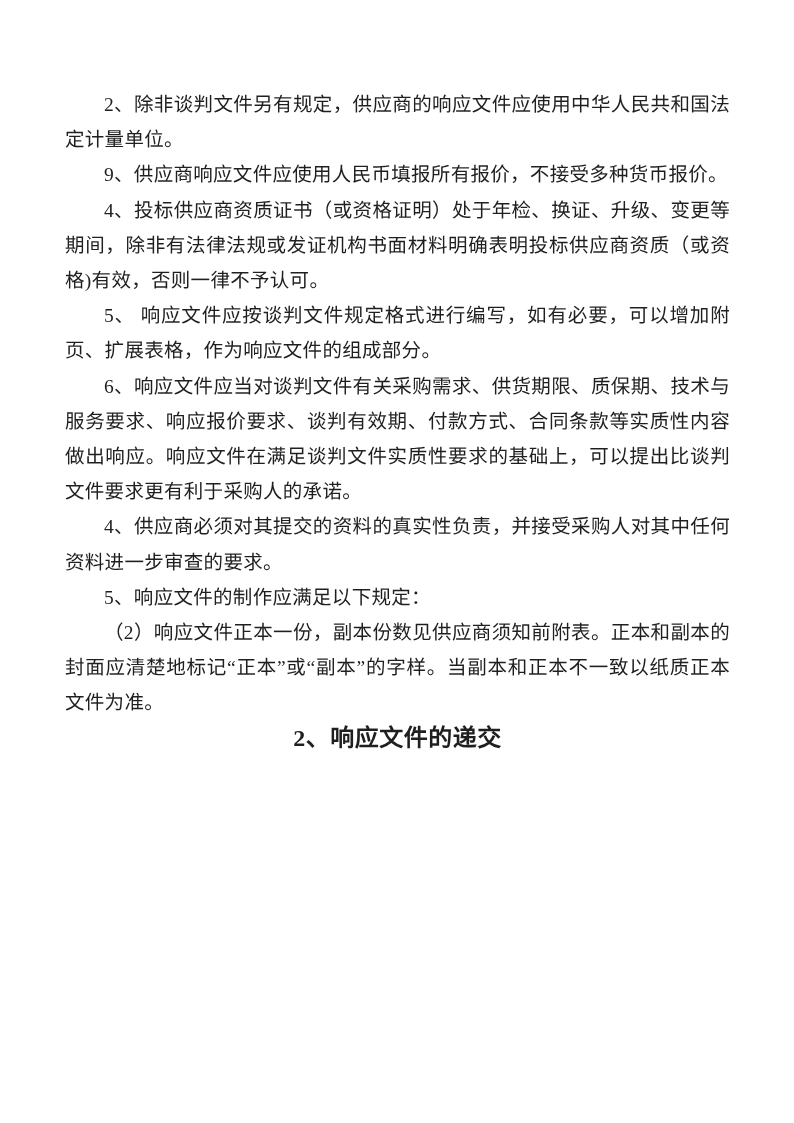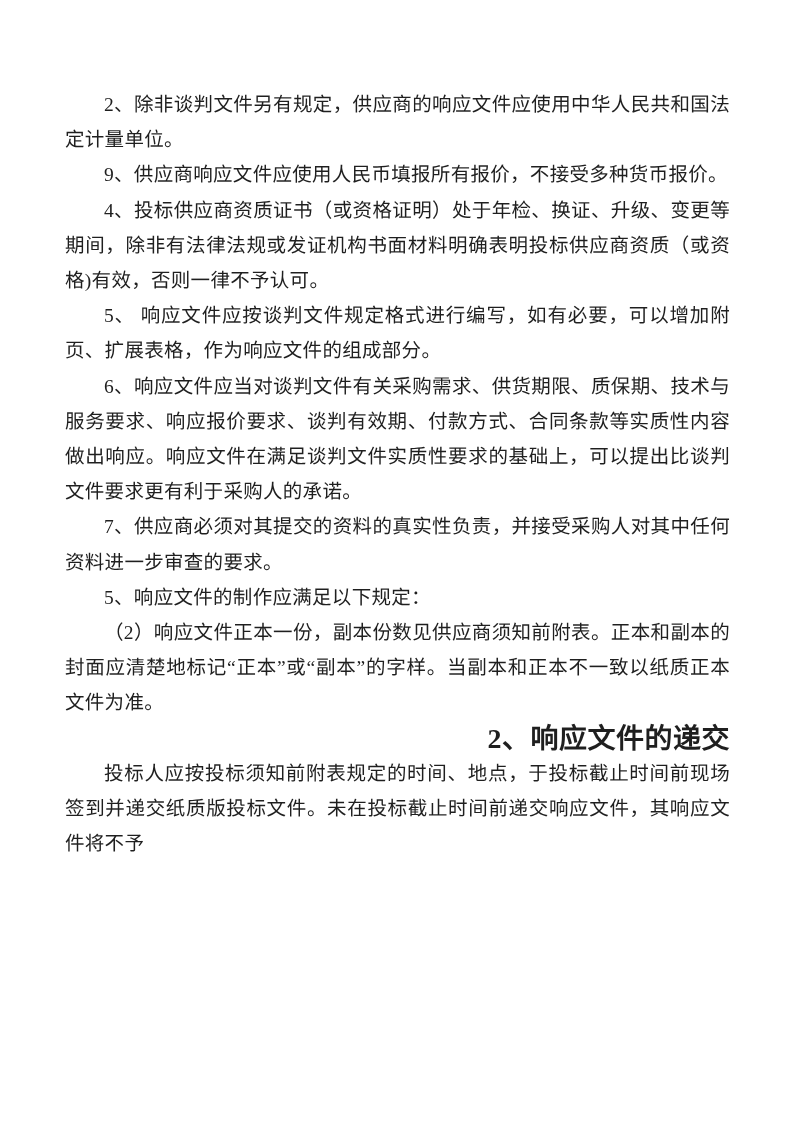--- a/index.html
+++ b/index.html
@@ -27,25 +27,25 @@
     font-size: 19.5px;
     line-height: 35.2px;
     text-align: justify;
     text-justify: inter-ideograph;
     text-indent: 2em;
     letter-spacing: 0.3px;
     word-break: break-all;
   }
   .section-heading {
     margin: 0;
-    font-size: 28px;
+    font-size: 24px;
     line-height: 35.2px;
     font-weight: bold;
     text-indent: 0;
-    text-align: right;
+    text-align: center;
     letter-spacing: 0.5px;
   }
   .page-number {
     position: absolute;
     left: 0;
     top: 1031px;
     width: 100%;
     text-align: left;
     font-size: 17px;
     line-height: 20px;
@@ -56,20 +56,19 @@
 </head>
 <body>
 
 <div class="page">
   <div class="content">
     <p class="para">2、除非谈判文件另有规定，供应商的响应文件应使用中华人民共和国法定计量单位。</p>
     <p class="para">9、供应商响应文件应使用人民币填报所有报价，不接受多种货币报价。</p>
     <p class="para">4、投标供应商资质证书（或资格证明）处于年检、换证、升级、变更等期间，除非有法律法规或发证机构书面材料明确表明投标供应商资质（或资格)有效，否则一律不予认可。</p>
     <p class="para">5、 响应文件应按谈判文件规定格式进行编写，如有必要，可以增加附页、扩展表格，作为响应文件的组成部分。</p>
     <p class="para">6、响应文件应当对谈判文件有关采购需求、供货期限、质保期、技术与服务要求、响应报价要求、谈判有效期、付款方式、合同条款等实质性内容做出响应。响应文件在满足谈判文件实质性要求的基础上，可以提出比谈判文件要求更有利于采购人的承诺。</p>
-    <p class="para">7、供应商必须对其提交的资料的真实性负责，并接受采购人对其中任何资料进一步审查的要求。</p>
+    <p class="para">4、供应商必须对其提交的资料的真实性负责，并接受采购人对其中任何资料进一步审查的要求。</p>
     <p class="para">5、响应文件的制作应满足以下规定：</p>
     <p class="para">（2）响应文件正本一份，副本份数见供应商须知前附表。正本和副本的封面应清楚地标记“正本”或“副本”的字样。当副本和正本不一致以纸质正本文件为准。</p>
     <h2 class="section-heading">2、响应文件的递交</h2>
-    <p class="para">投标人应按投标须知前附表规定的时间、地点，于投标截止时间前现场签到并递交纸质版投标文件。未在投标截止时间前递交响应文件，其响应文件将不予</p>
   </div>
   <div class="page-number">10</div>
 </div>
 
 </body></html>

